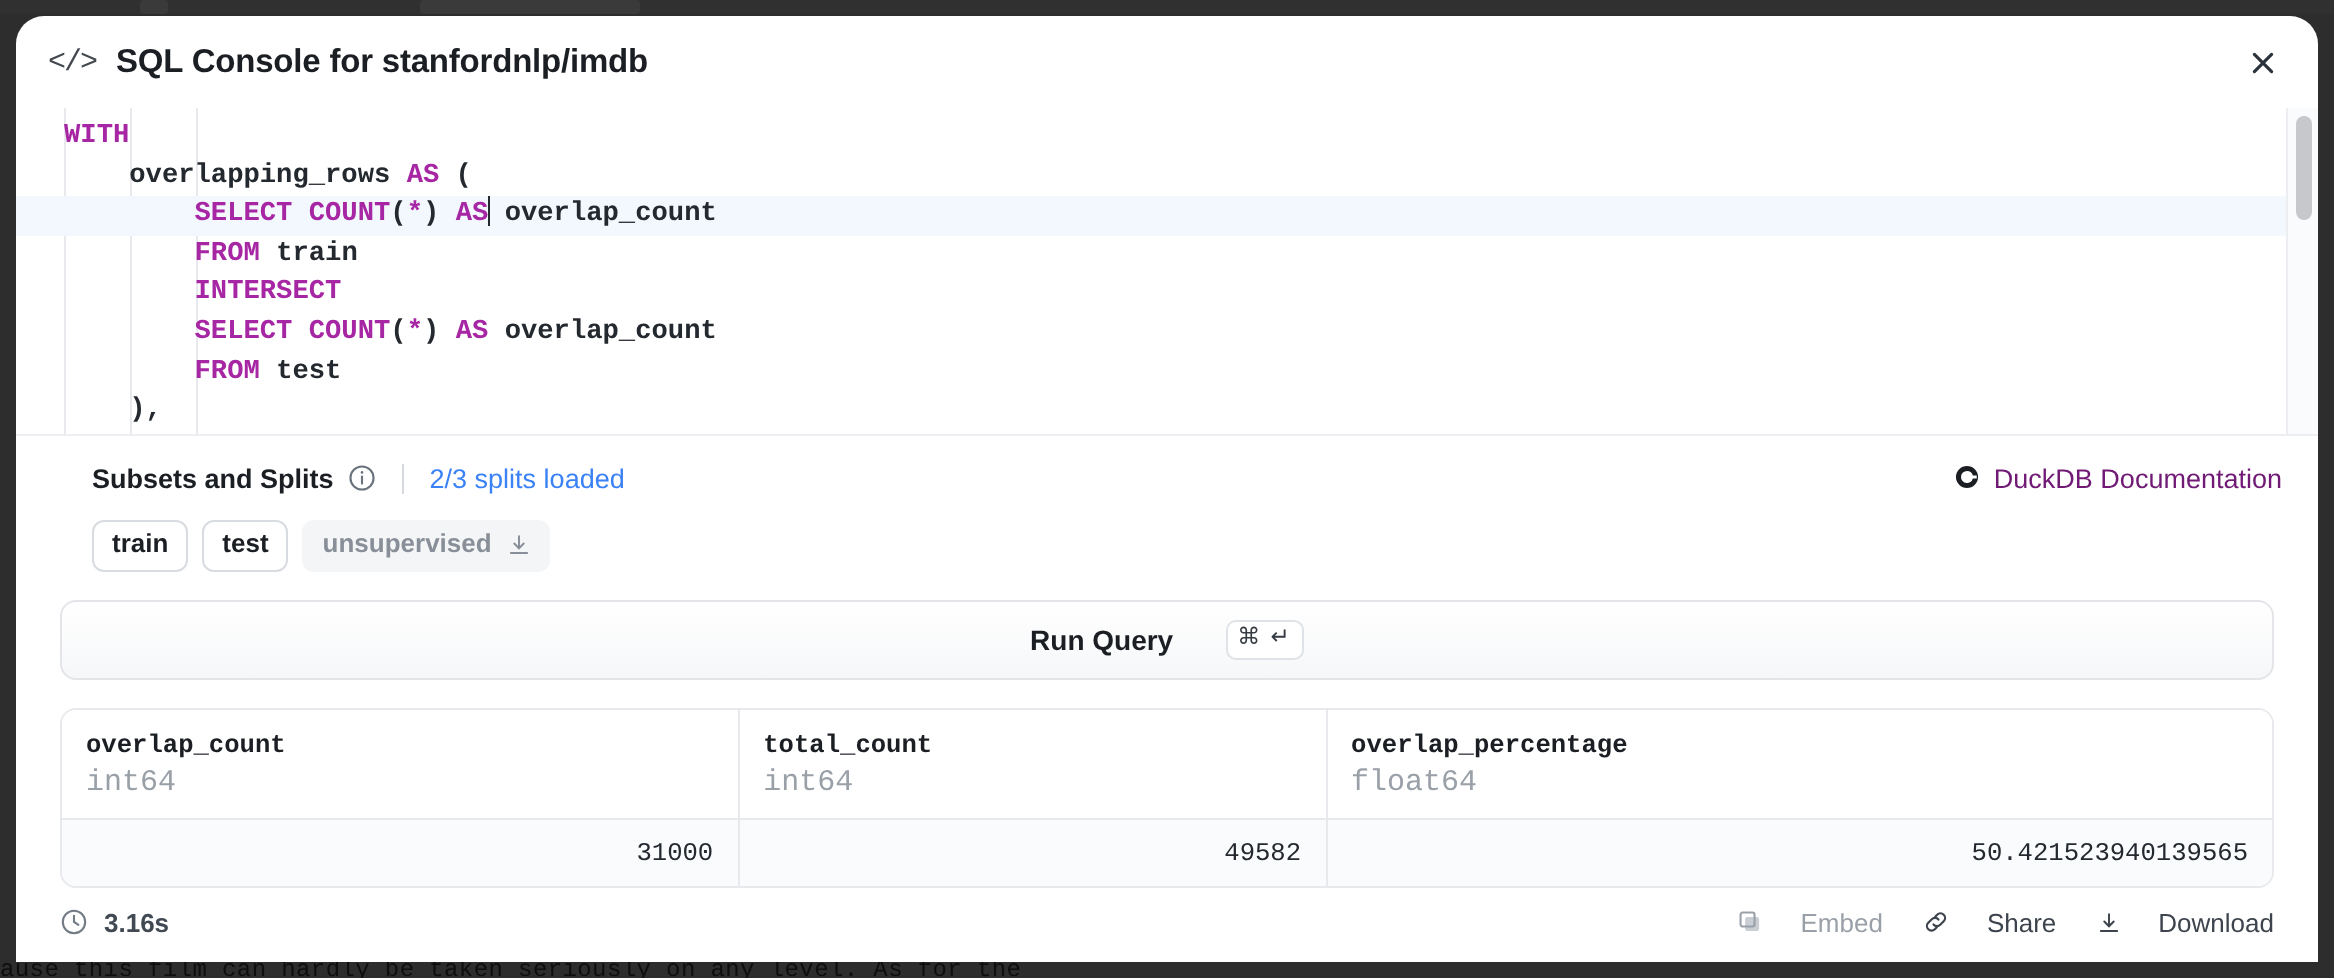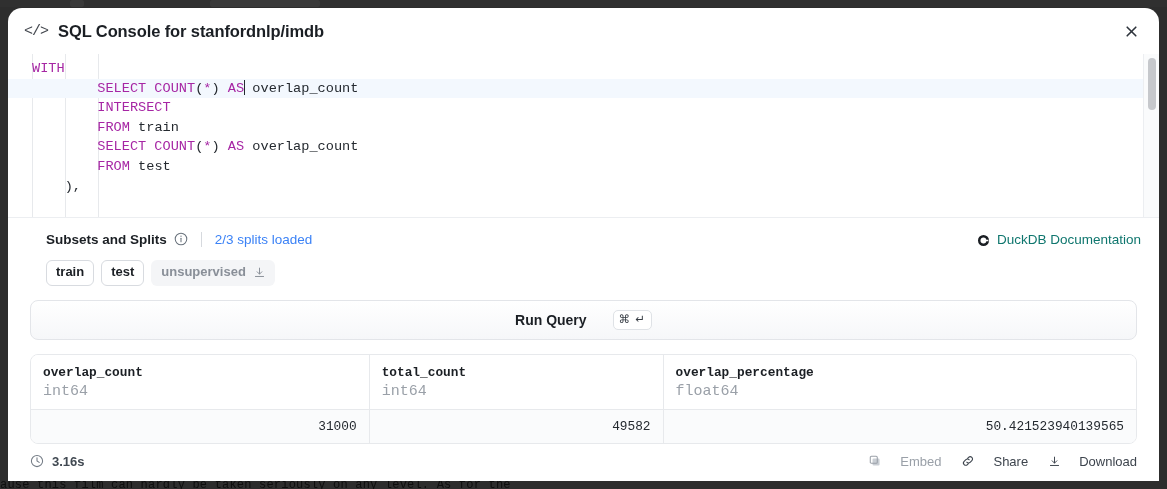--- a/index.html
+++ b/index.html
@@ -80,20 +80,21 @@
     height: 164px;
     flex: 0 0 auto;
     border-bottom: 1px solid #eceef1;
     background: #fff;
     overflow: hidden;
   }
   .editor {
     position: absolute;
     inset: 0 14px 0 0;
     padding-top: 5px;
+    font-weight: bold;
   }
   .code-line {
     position: relative;
     height: 19.6px;
     line-height: 19.6px;
     font-family: "Liberation Mono", monospace;
     font-size: 13.6px;
     color: #24292f;
     white-space: pre;
     padding-left: 24px;
@@ -161,24 +162,24 @@
     background: #d6d9de;
     margin: 0 13px;
   }
   .splits-loaded {
     font-size: 13.5px;
     color: #3b82f6;
   }
   .duckdb-link {
     margin-left: auto;
     display: flex;
-    align-items: flex-end;
+    align-items: flex-start;
     gap: 7px;
     font-size: 13.5px;
-    color: #0f766e;
+    color: #701a75;
     cursor: pointer;
   }
   .chips {
     display: flex;
     align-items: center;
     gap: 7px;
     margin-top: 10px;
   }
   .chip {
     font-size: 13px;
@@ -330,23 +331,24 @@
   </div>
 
   <div class="editor-wrap">
     <div class="guides">
       <div class="guide" style="left:24px;"></div>
       <div class="guide" style="left:57px;"></div>
       <div class="guide" style="left:90px;"></div>
     </div>
     <div class="editor" id="editor-lines">
         <div class="code-line"><span class="kw">WITH</span></div>
+        <div class="code-line">&nbsp;&nbsp;&nbsp;&nbsp;overlapping_rows&nbsp;<span class="kw">AS</span>&nbsp;(</div>
         <div class="code-line active">&nbsp;&nbsp;&nbsp;&nbsp;&nbsp;&nbsp;&nbsp;&nbsp;<span class="kw">SELECT&nbsp;COUNT</span>(<span class="kw">*</span>)&nbsp;<span class="kw">AS</span><span class="caret"></span>&nbsp;overlap_count</div>
+        <div class="code-line">&nbsp;&nbsp;&nbsp;&nbsp;&nbsp;&nbsp;&nbsp;&nbsp;<span class="kw">FROM</span>&nbsp;train</div>
         <div class="code-line">&nbsp;&nbsp;&nbsp;&nbsp;&nbsp;&nbsp;&nbsp;&nbsp;<span class="kw">INTERSECT</span></div>
-        <div class="code-line">&nbsp;&nbsp;&nbsp;&nbsp;&nbsp;&nbsp;&nbsp;&nbsp;<span class="kw">FROM</span>&nbsp;train</div>
         <div class="code-line">&nbsp;&nbsp;&nbsp;&nbsp;&nbsp;&nbsp;&nbsp;&nbsp;<span class="kw">SELECT&nbsp;COUNT</span>(<span class="kw">*</span>)&nbsp;<span class="kw">AS</span>&nbsp;overlap_count</div>
         <div class="code-line">&nbsp;&nbsp;&nbsp;&nbsp;&nbsp;&nbsp;&nbsp;&nbsp;<span class="kw">FROM</span>&nbsp;test</div>
         <div class="code-line">&nbsp;&nbsp;&nbsp;&nbsp;),</div>
       </div>
     <div class="editor-scrollbar">
       <div class="thumb"></div>
     </div>
   </div>
 
   <div class="subsets">

